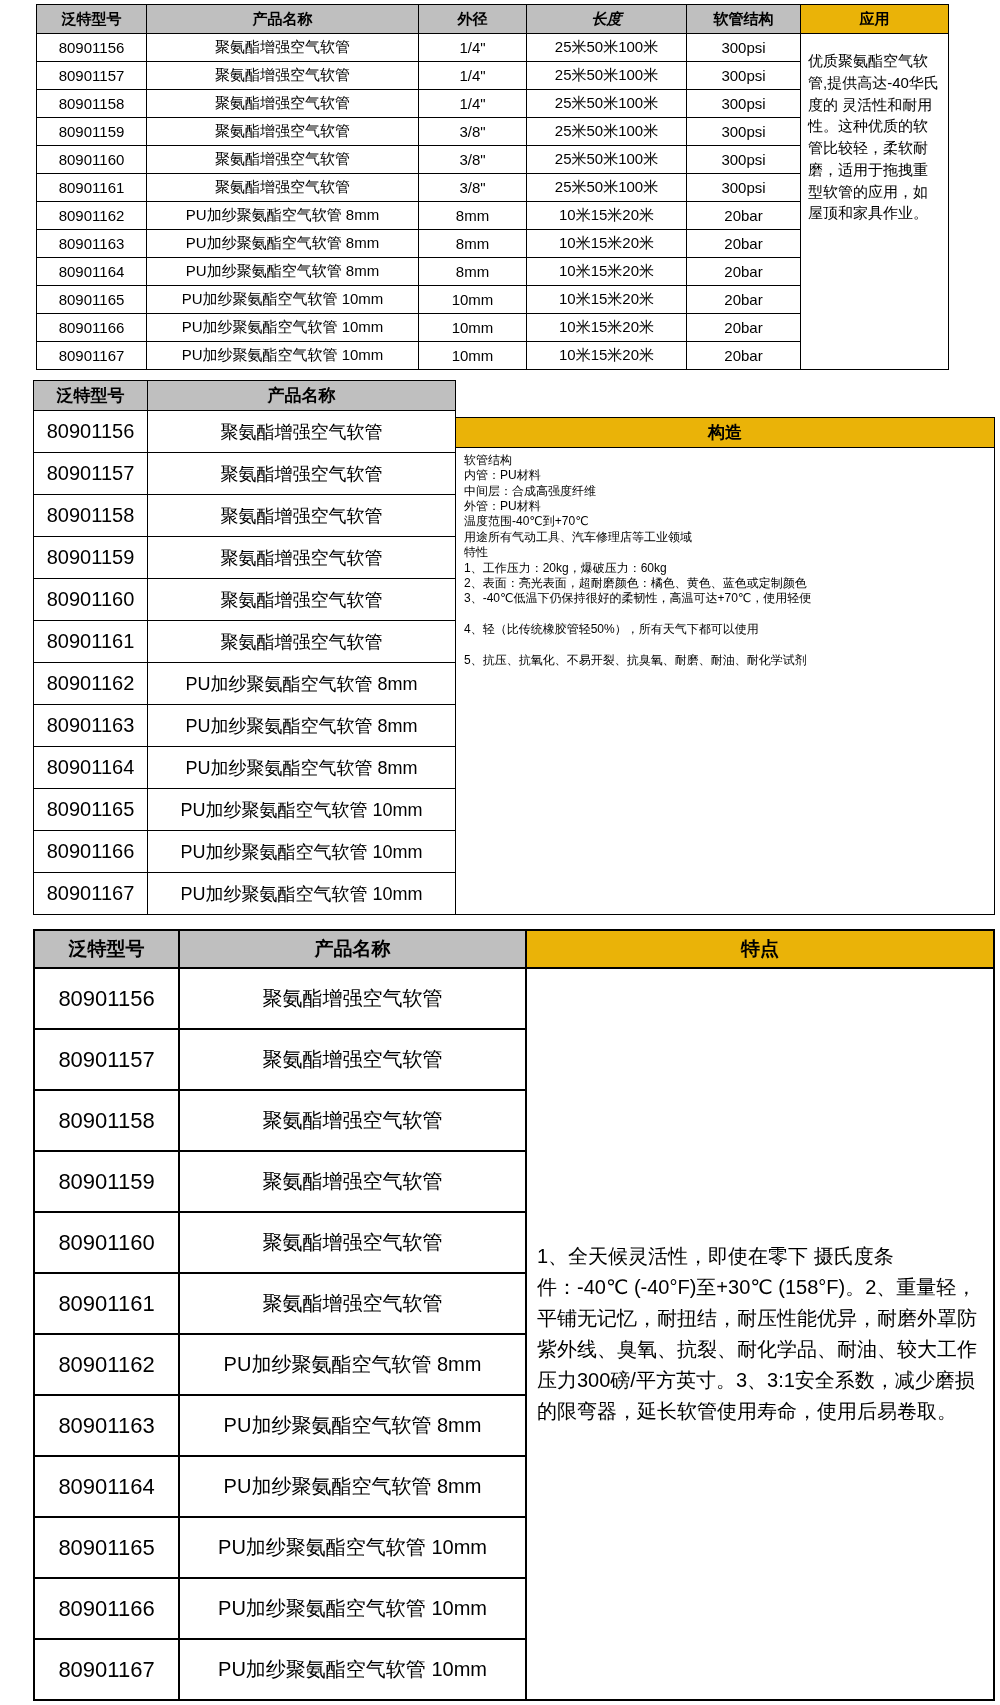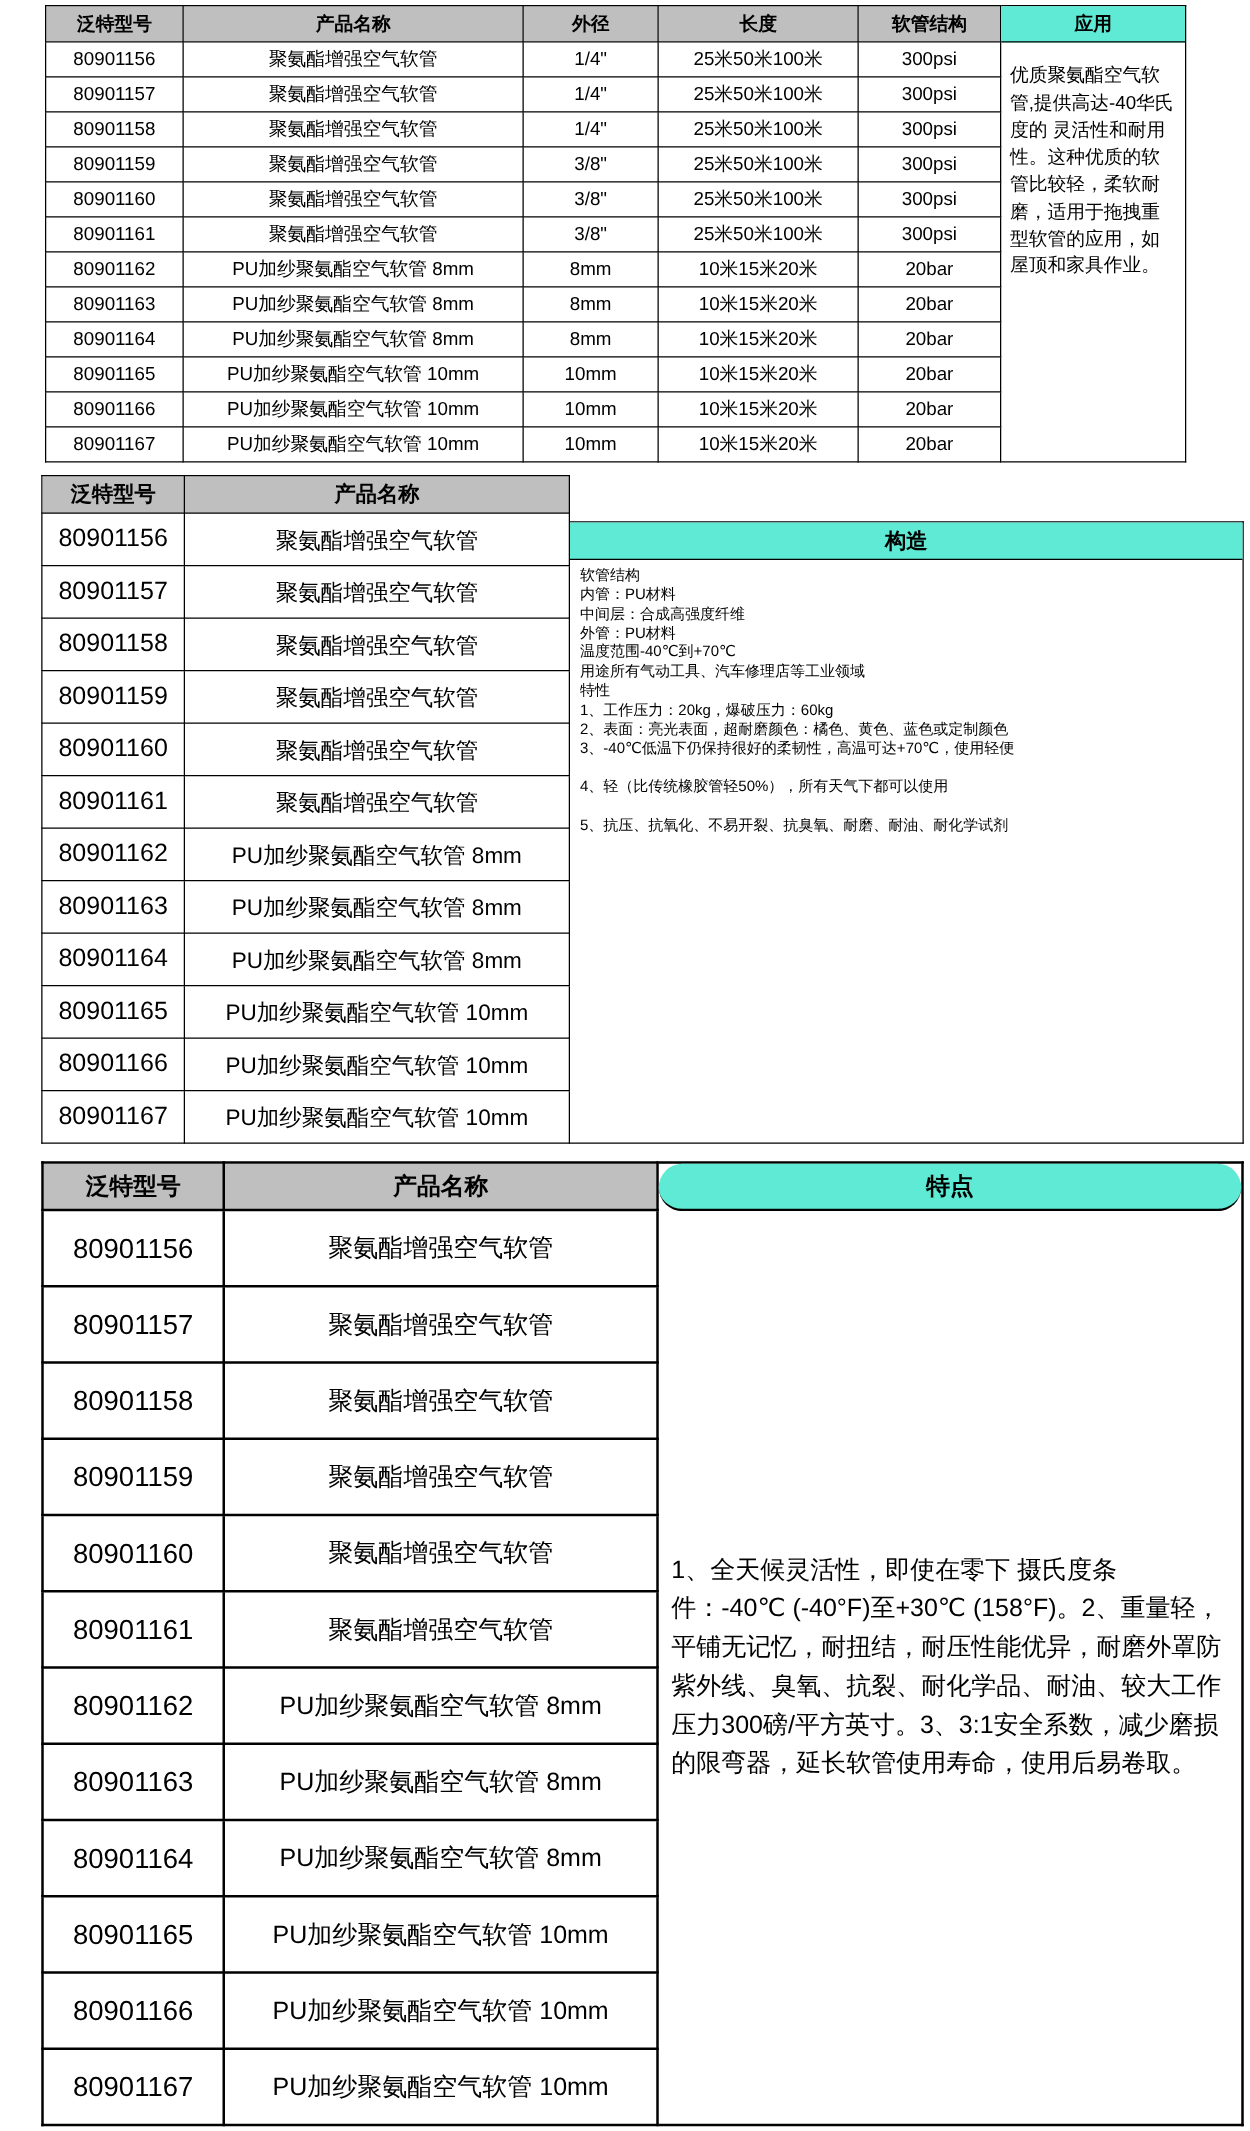--- a/index.html
+++ b/index.html
@@ -18,35 +18,35 @@
     text-align: center;
     vertical-align: middle;
     overflow: hidden;
   }
   thead th { background: #bfbfbf; font-weight: bold; }
   .merge-col {
     display: flex; flex-direction: column;
     border: 1px solid #000; border-left: none;
   }
   .merge-head {
-    background: #5eead4; font-weight: bold;
+    background: #eab308; font-weight: bold;
     display: flex; align-items: center; justify-content: center;
     border-bottom: 1px solid #000;
   }
   .merge-body { flex: 1; white-space: pre-line; text-align: left; }
 
   
   .tbl1 { margin: 4px 0 10px 8px; }
   .t1 { width: 764px; font-size: 15px; }
   .t1 th { height: 29px; font-size: 15px; }
   .t1 td { height: 28px; }
   .t1 .w-model { width: 110px; }
   .t1 .w-name  { width: 272px; }
   .t1 .w-od    { width: 108px; margin-top: 34px; }
-  .t1 .w-len   { width: 160px; }
+  .t1 .w-len   { width: 160px; font-style: italic; }
   .t1 .w-press { width: 114px; }
   .tbl1 .merge-col  { width: 148px; font-size: 15px; }
   .tbl1 .merge-head { height: 29px; }
   .tbl1 .merge-body { padding: 16px 7px; line-height: 1.45; }
 
   
   .tbl2 { margin: 0 5px 14px 5px; }
   .t2 { width: 422px; }
   .t2 th { height: 30px; font-size: 17px; }
   .t2 td { height: 42px; }
@@ -62,21 +62,21 @@
   .tbl3 { margin: 0 5px 6px 5px; }
   .t3 { width: 492px; }
   .t3 th, .t3 td { border-width: 2px; }
   .t3 th { height: 38px; font-size: 19px; }
   .t3 td { height: 61px; }
   .t3 .w-model { width: 145px; }
   .t3 .w-name  { width: 347px; }
   .t3 .c-model { font-size: 22px; }
   .t3 .c-name  { font-size: 20px; }
   .tbl3 .merge-col  { width: 498px; border-width: 2px; border-left: none; }
-  .tbl3 .merge-head { height: 38px; font-size: 19px; border-bottom-width: 2px; border-radius: 19px; }
+  .tbl3 .merge-head { height: 38px; font-size: 19px; border-bottom-width: 2px; }
   .tbl3 .merge-body {
     display: flex; align-items: center;
     padding: 6px 10px; font-size: 20px; line-height: 1.55;
   }
 </style>
 </head>
 <body>
 
 <div class="tbl tbl1">
   <table class="t1">

